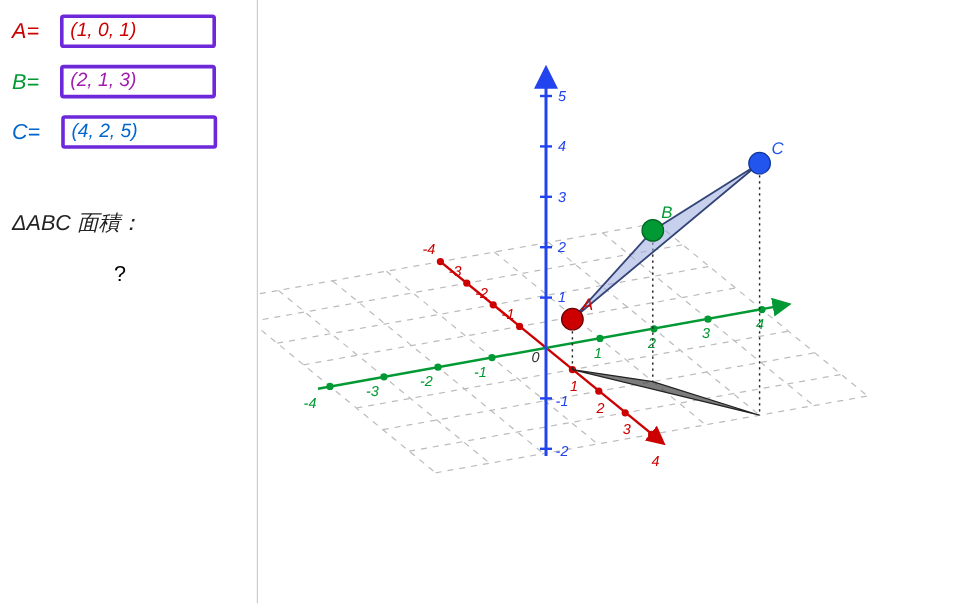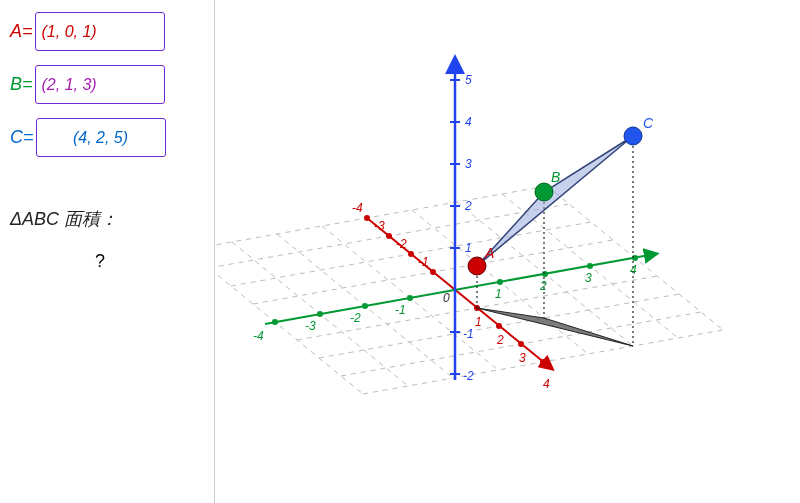--- a/index.html
+++ b/index.html
@@ -24,31 +24,31 @@
     align-items: center;
     margin-bottom: 14px;
     font-size: 18px;
     font-style: italic;
   }
   .label-a { color: #cc0000; }
   .label-b { color: #009933; }
   .label-c { color: #0066cc; }
   .coord-input {
     width: 130px;
-    height: 39px;
+    height: 28px;
     font-size: 16px;
     font-style: italic;
-    border: 1px solid #6d28d9;
+    border: 3px solid #6d28d9;
     border-radius: 3px;
     padding: 2px 6px;
-    margin-left: 2px;
+    margin-left: 17px;
   }
   .coord-input.a { color: #cc0000; }
   .coord-input.b { color: #a21caf; }
-  .coord-input.c { color: #0066cc; text-align: center; }
+  .coord-input.c { color: #0066cc; }
   .area-label {
     margin-top: 50px;
     font-size: 18px;
     font-style: italic;
     color: #222;
   }
   .area-value {
     margin-top: 20px;
     font-size: 18px;
     text-align: center;

